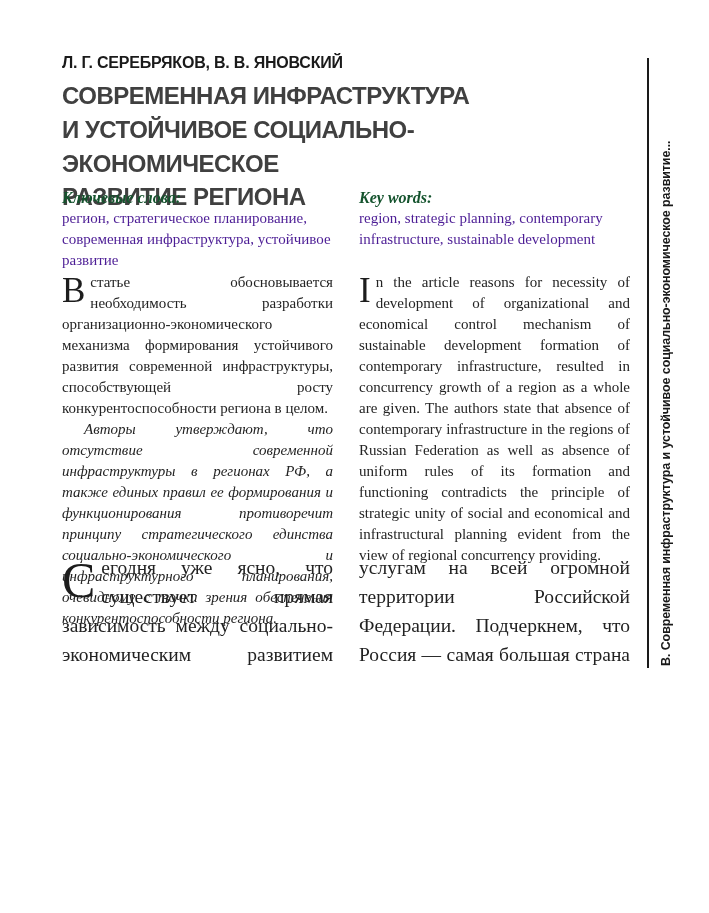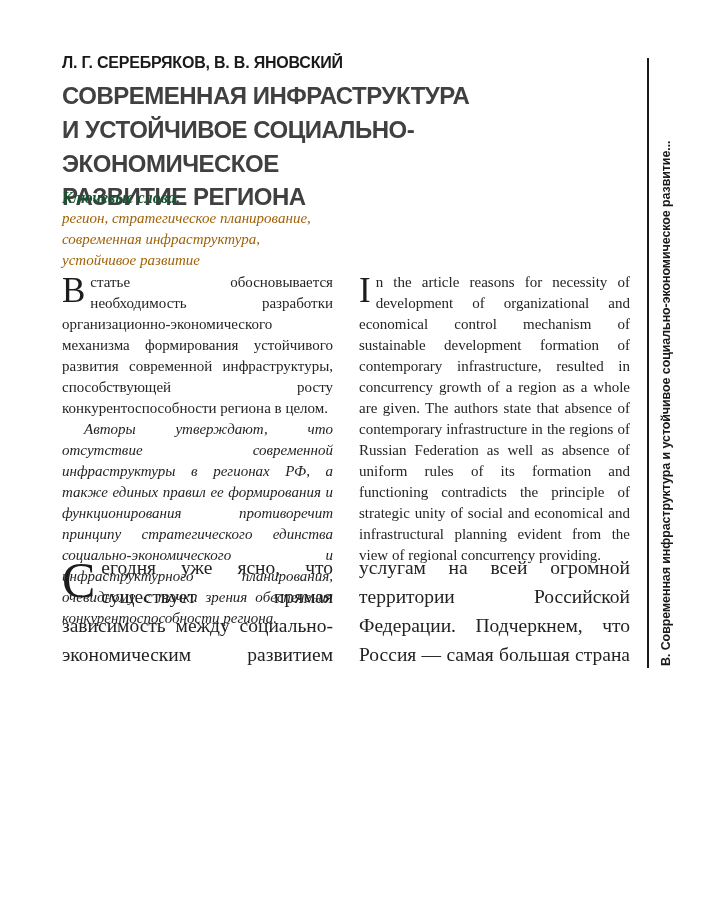--- a/index.html
+++ b/index.html
@@ -18,21 +18,21 @@
     font-family:"Liberation Sans", sans-serif; font-weight:bold;
     font-size:24px; line-height:1.4; letter-spacing:-0.5px; color:#404040;
     white-space:pre-line; margin-top:5px;
   }
   
   .keywords {
     position:absolute; left:62px; top:187px; width:568px;
     display:grid; grid-template-columns:1fr 1fr; column-gap:26px;
   }
   .kw-label { font-weight:bold; font-size:16px; line-height:21px; color:#14532d;font-style:italic; }
-  .kw-text  { font-style:italic; font-size:15px; line-height:21px; color:#a16207; }
+  .kw-text  { font-size:15px; line-height:21px; color:#4c1d95; }
   
   .abstract {
     position:absolute; left:62px; top:272px; width:568px;
     display:grid; grid-template-columns:1fr 1fr; column-gap:26px;
   }
   .abstract p { font-size:15px; line-height:21px; text-align:justify; color:#242424; }
   .abstract p.indent { text-indent:22px;font-style:italic; }
   .dropcap {
     float:left; font-family:"Liberation Serif", serif; font-weight:normal;
     color:#1d1d1d;
@@ -89,20 +89,24 @@
     <h1 class="title">СОВРЕМЕННАЯ ИНФРАСТРУКТУРА
 И УСТОЙЧИВОЕ СОЦИАЛЬНО-ЭКОНОМИЧЕСКОЕ
 РАЗВИТИЕ РЕГИОНА</h1>
   </header>
 
   <section class="keywords">
     <div>
       <div class="kw-label">Ключевые слова:</div>
       <div class="kw-text">регион, стратегическое планирование, современная инфраструктура, устойчивое развитие</div>
     </div>
+    <div>
+      <div class="kw-label">Key words:</div>
+      <div class="kw-text">region, strategic planning, contemporary infrastructure, sustainable development</div>
+    </div>
   </section>
 
   <section class="abstract">
     <div>
       <p><span class="dropcap dropcap-sm">В</span><span>статье обосновывается необходимость разработки организационно-экономического механизма формирования устойчивого развития современной инфраструктуры, способствующей росту конкурентоспособности региона в целом.</span></p>
       <p class="indent">Авторы утверждают, что отсутствие современной инфраструктуры в регионах РФ, а также единых правил ее формирования и функционирования противоречит принципу стратегического единства социально-экономического и инфраструктурного планирования, очевидному с точки зрения обеспечения конкурентоспособности региона.</p>
     </div>
     <div>
       <p><span class="dropcap dropcap-sm">I</span><span>n the article reasons for necessity of development of organizational and economical control mechanism of sustainable development formation of contemporary infrastructure, resulted in concurrency growth of a region as a whole are given. The authors state that absence of contemporary infrastructure in the regions of Russian Federation as well as absence of uniform rules of its formation and functioning contradicts the principle of strategic unity of social and economical and infrastructural planning evident from the view of regional concurrency providing.</span></p>
     </div>

